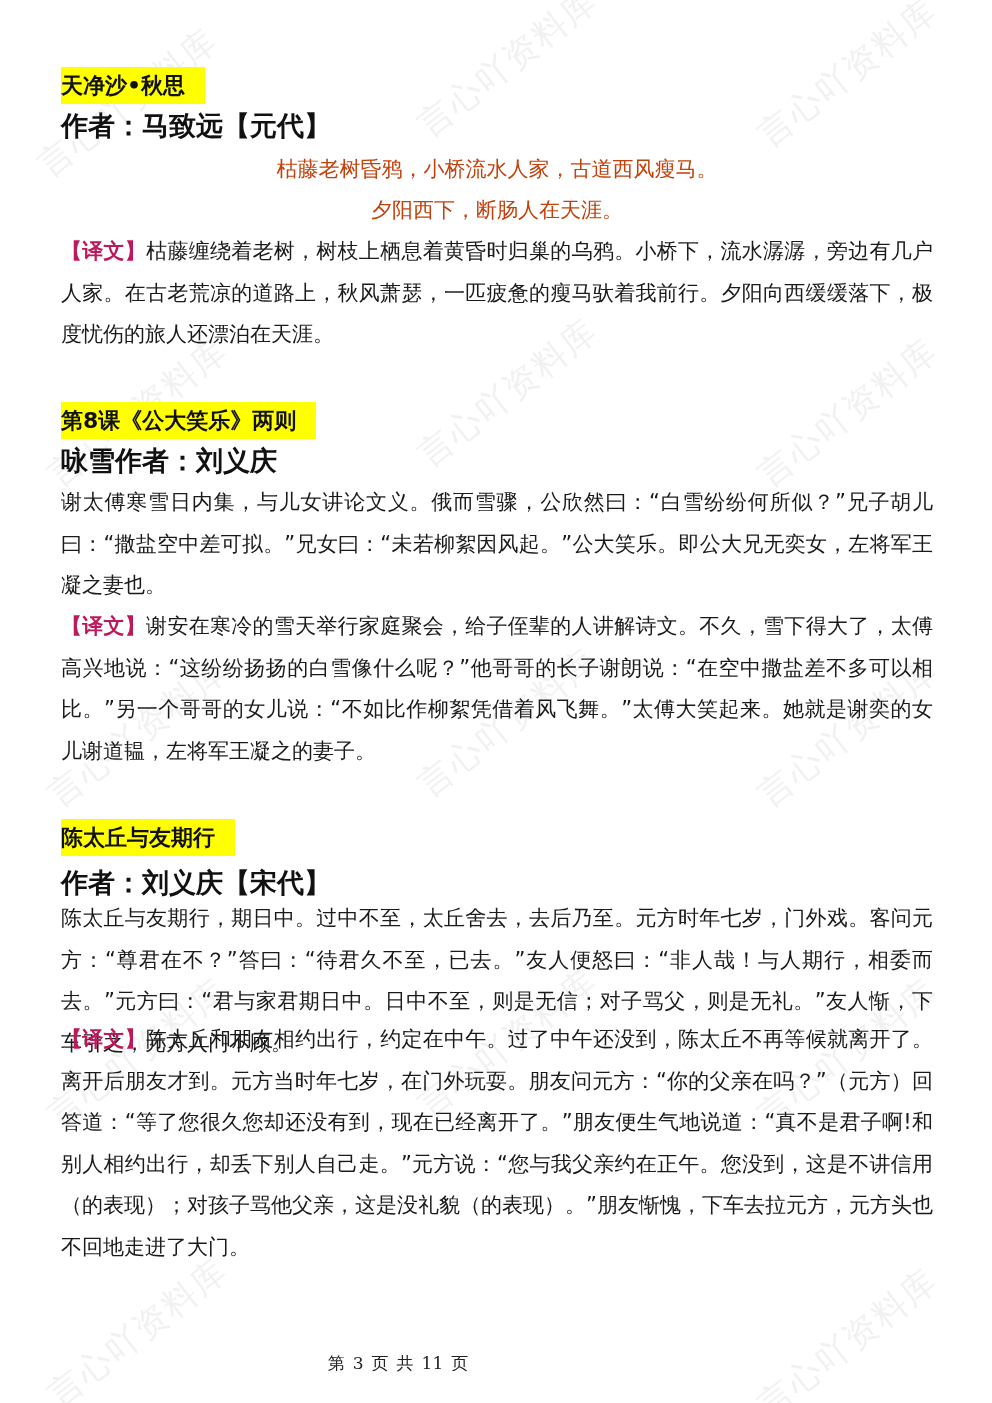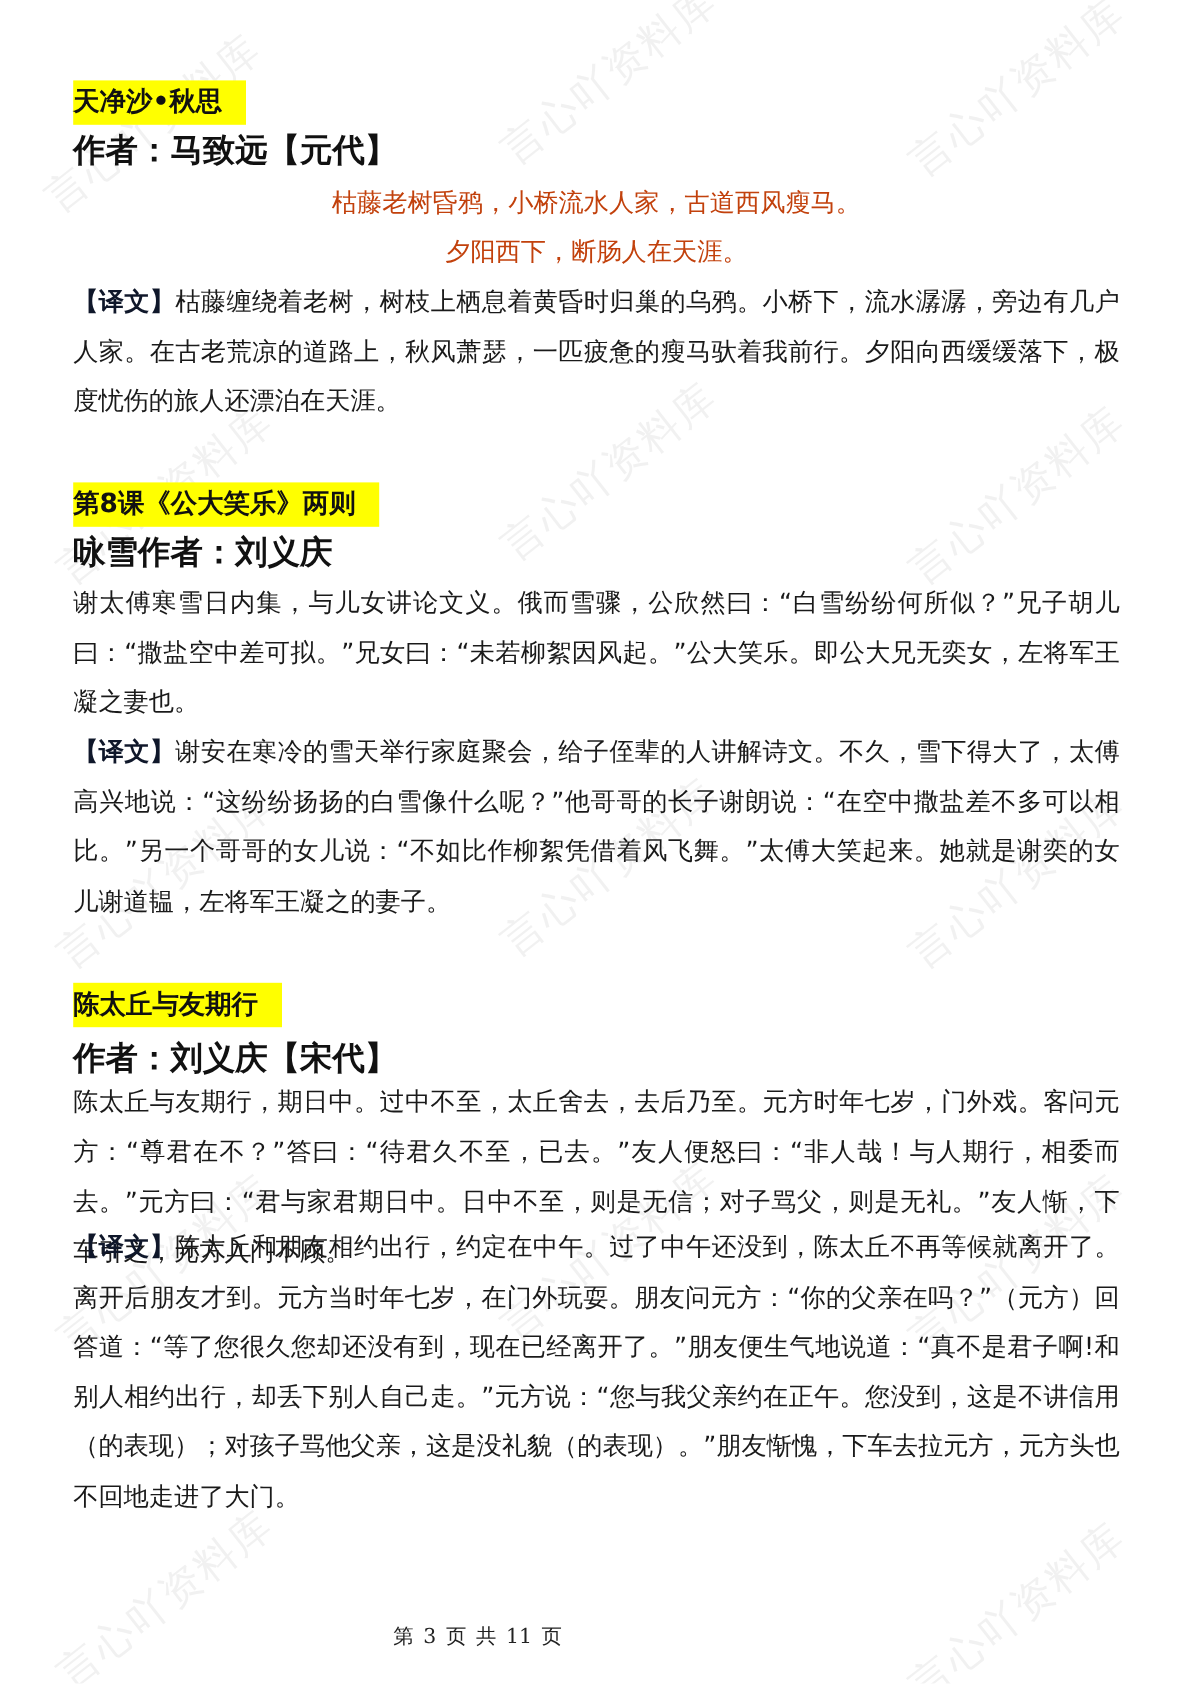--- a/index.html
+++ b/index.html
@@ -68,21 +68,21 @@
       position: absolute;
       left: 0;
       width: 872px;
       font-size: 21px;
       line-height: 41.5px;
       color: #1a1a1a;
       text-align: justify;
       word-break: break-all;
     }
     .yiwen-label {
-      color: #0f172a;
+      color: #be185d;
       font-weight: bold;
     }
     .footer {
       position: absolute;
       left: 0;
       top: 1024px;
       width: 796px;
       text-align: center;
       font-family: "DejaVu Serif", "Liberation Serif", serif;
       font-size: 17px;

